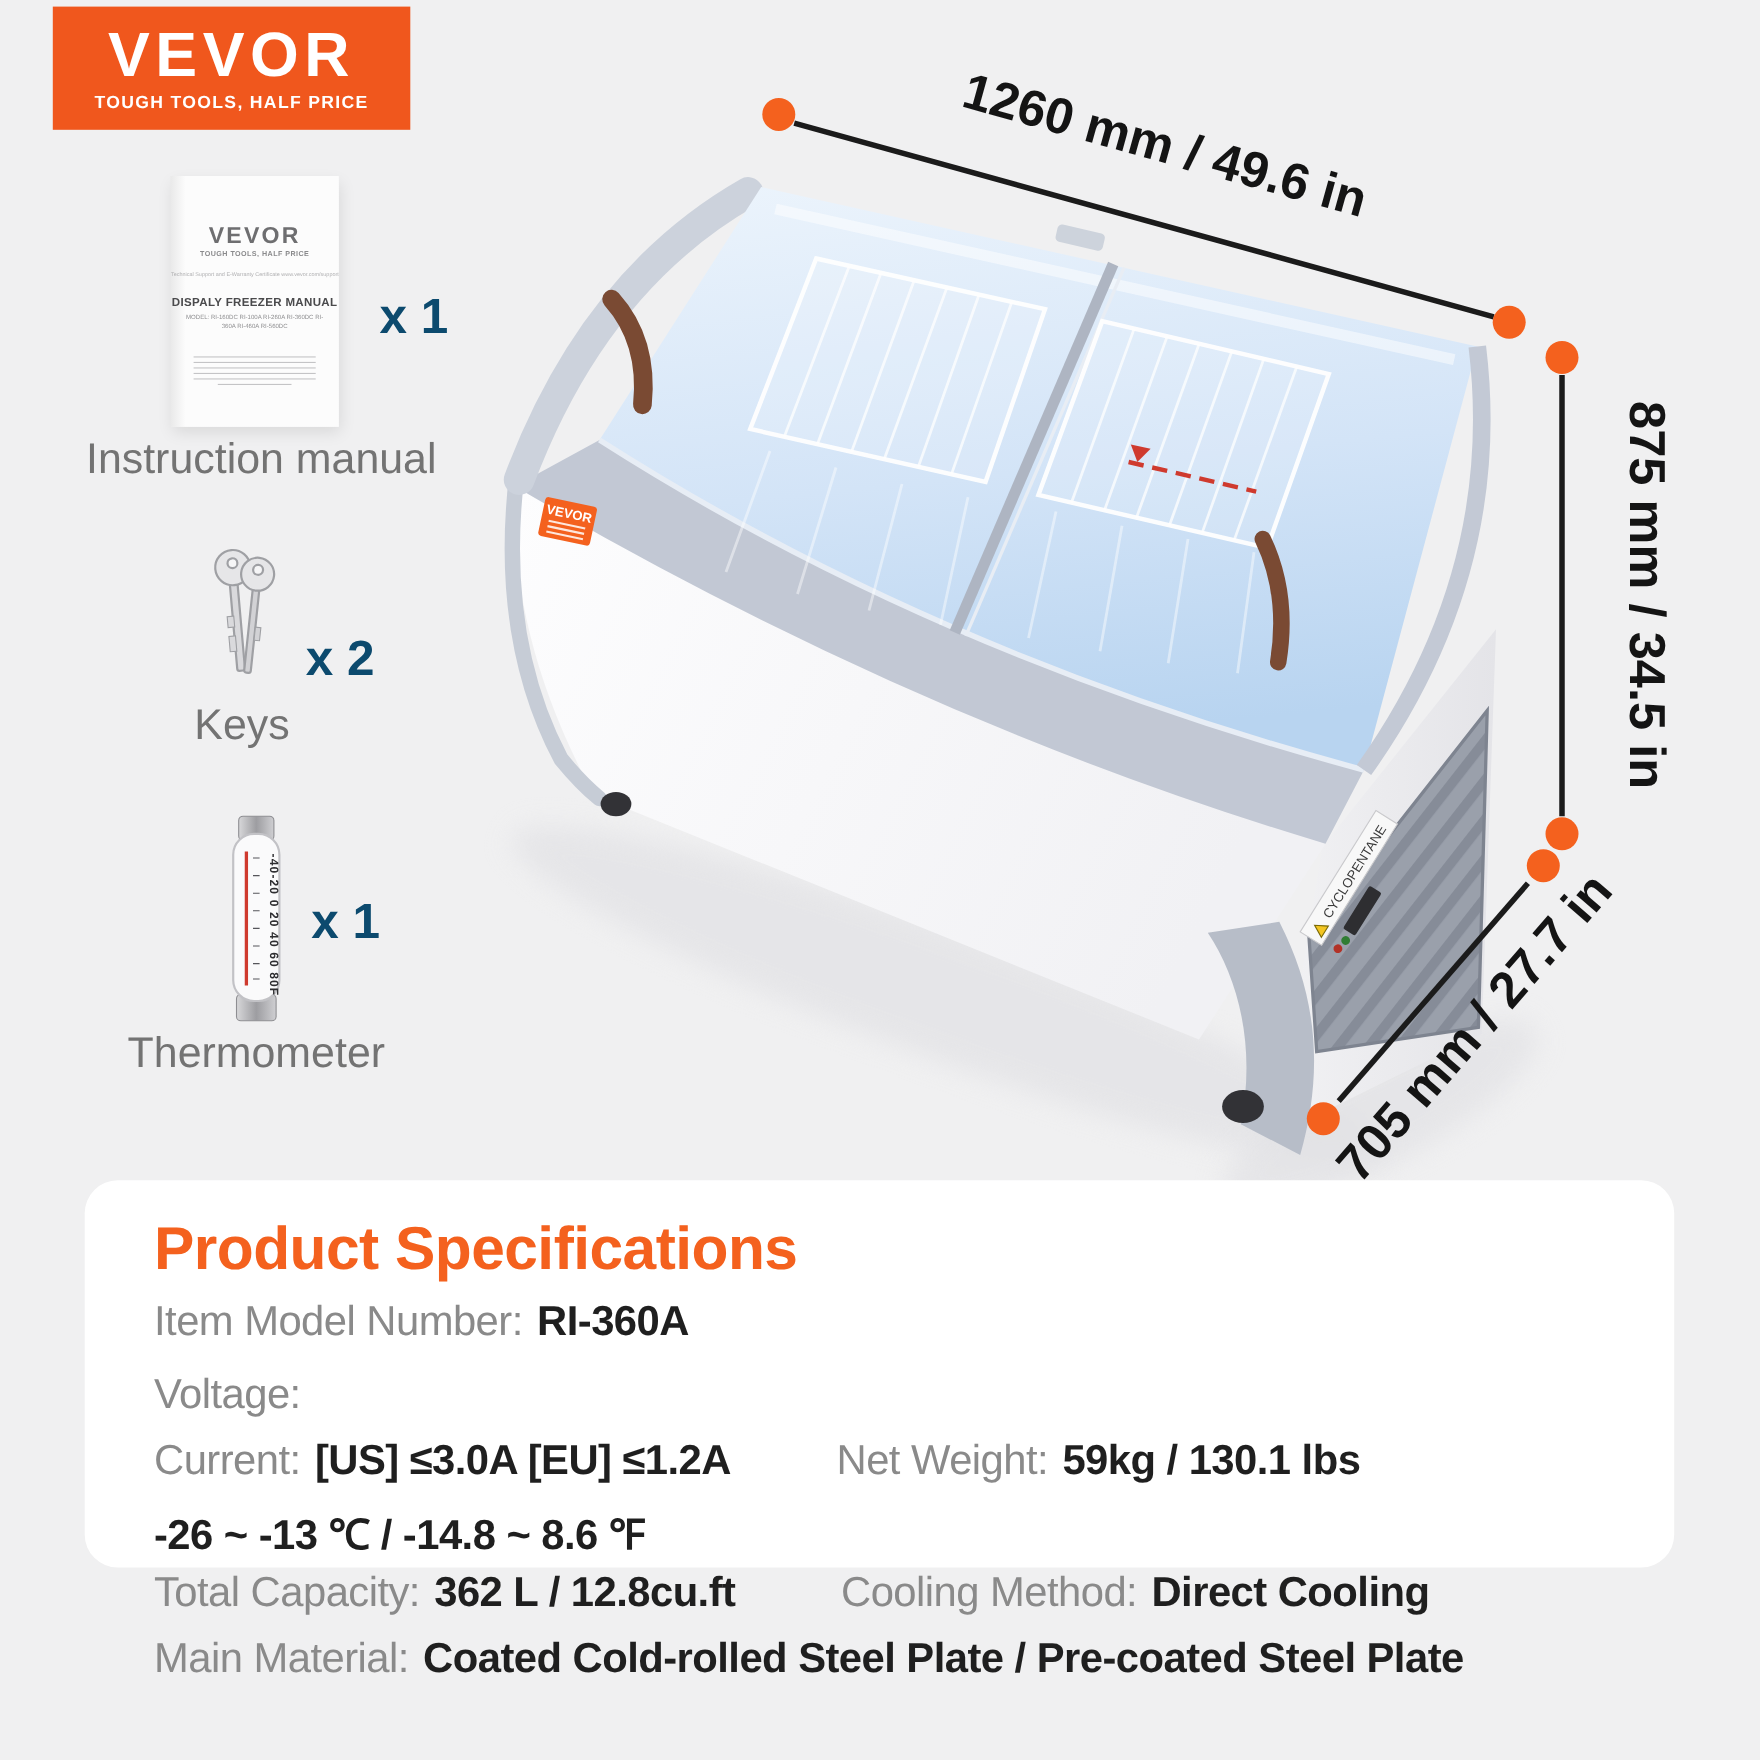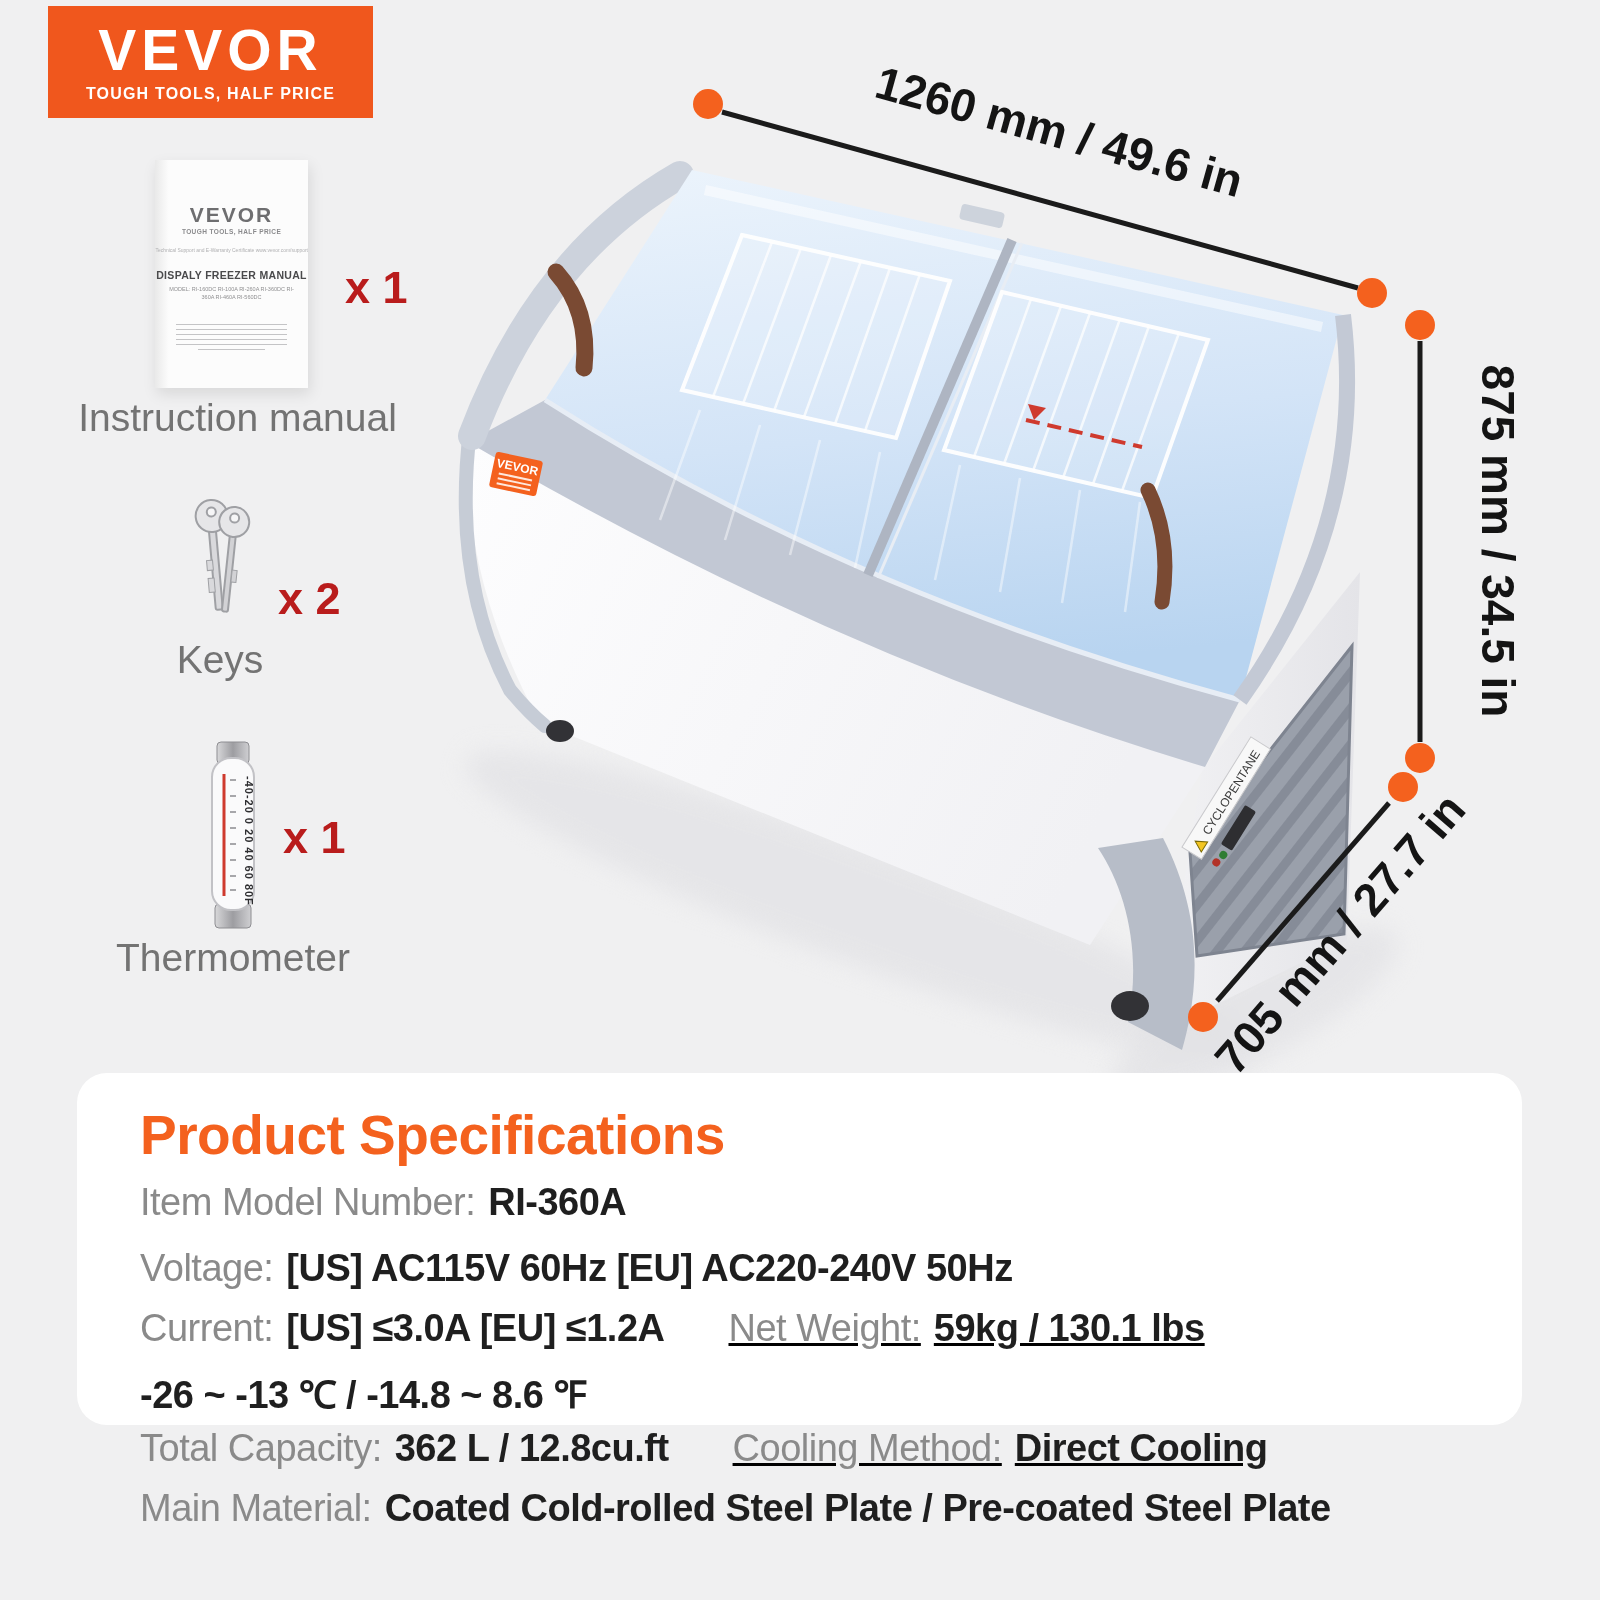--- a/index.html
+++ b/index.html
@@ -20,40 +20,40 @@
           display:flex;flex-direction:column;align-items:center;text-align:center;}
   .m-brand{color:#6e6e70;font-size:21px;font-weight:bold;letter-spacing:2px;margin-top:44px;line-height:1;}
   .m-tag{color:#8a8a8c;font-size:6.5px;font-weight:bold;letter-spacing:.4px;margin-top:3px;}
   .m-note{color:#b0b0b2;font-size:5.5px;margin-top:12px;white-space:nowrap;transform:scale(.9);}
   .m-title{color:#4a4a4c;font-size:10.5px;font-weight:bold;margin-top:16px;letter-spacing:.3px;}
   .m-models{color:#8f8f91;font-size:5.5px;margin-top:4px;padding:0 10px;line-height:1.5;}
   .m-par{width:72%;margin-top:22px;}
   .m-par div{height:1.5px;background:#c4c4c6;margin-bottom:3.5px;}
   .m-par div:last-child{width:60%;margin-left:20%;}
 
-  .qty{position:absolute;color:#b91c1c;font-size:45px;font-weight:bold;white-space:nowrap;}
+  .qty{position:absolute;color:#0c4a6e;font-size:45px;font-weight:bold;white-space:nowrap;}
   .item-label{position:absolute;color:#737373;font-size:39px;text-align:center;white-space:nowrap;}
 
   .keys-svg{position:absolute;left:186px;top:490px;width:78px;height:150px;}
   .therm-svg{position:absolute;left:204px;top:740px;width:58px;height:190px;}
 
   
   .scene{position:absolute;left:0;top:0;width:1600px;height:1600px;}
 
   
   .spec-card{position:absolute;left:77px;top:1073px;width:1445px;height:352px;background:#fff;
              border-radius:30px;box-sizing:border-box;padding:30px 40px 0 63px;}
   .spec-title{color:#f4611e;font-size:55px;font-weight:bold;letter-spacing:-.5px;}
   .spec-lines{margin-top:14px;}
   .spec-line{height:60px;display:flex;align-items:flex-start;font-size:38px;white-space:nowrap;}
   .spec-line.gap-top{margin-top:6px;}
   .slabel{color:#8a8a8a;margin-right:13px;letter-spacing:-.5px;}
   .svalue{color:#1f1f1f;font-weight:bold;letter-spacing:-.5px;}
   .pair{display:flex;align-items:center;}
-  .pair2{margin-left:64px;text-decoration:underline;}
+  .pair2{margin-left:96px;}
 </style>
 </head>
 <body>
 
 <div class="canvas">
 
   <svg class="scene" viewBox="0 0 1600 1600">
     <defs>
       <linearGradient id="glassGrad" x1="0" y1="0" x2="0.15" y2="1">
         <stop offset="0" stop-color="#ecf4fc"></stop>
@@ -273,21 +273,20 @@
       <div class="spec-line">
         <span class="pair">
             <span class="slabel">Item Model Number:</span>
             <span class="svalue">RI-360A</span>
           </span>
       </div>
 
       <div class="spec-line gap-top">
         <span class="pair">
             <span class="slabel">Voltage:</span>
-            <span class="svalue">[US] AC115V 60Hz [EU] AC220-240V 50Hz</span>
           </span>
       </div>
 
       <div class="spec-line">
         <span class="pair">
             <span class="slabel">Current:</span>
             <span class="svalue">[US] ≤3.0A [EU] ≤1.2A</span>
           </span>
         <span class="pair pair2">
             <span class="slabel">Net Weight:</span>

